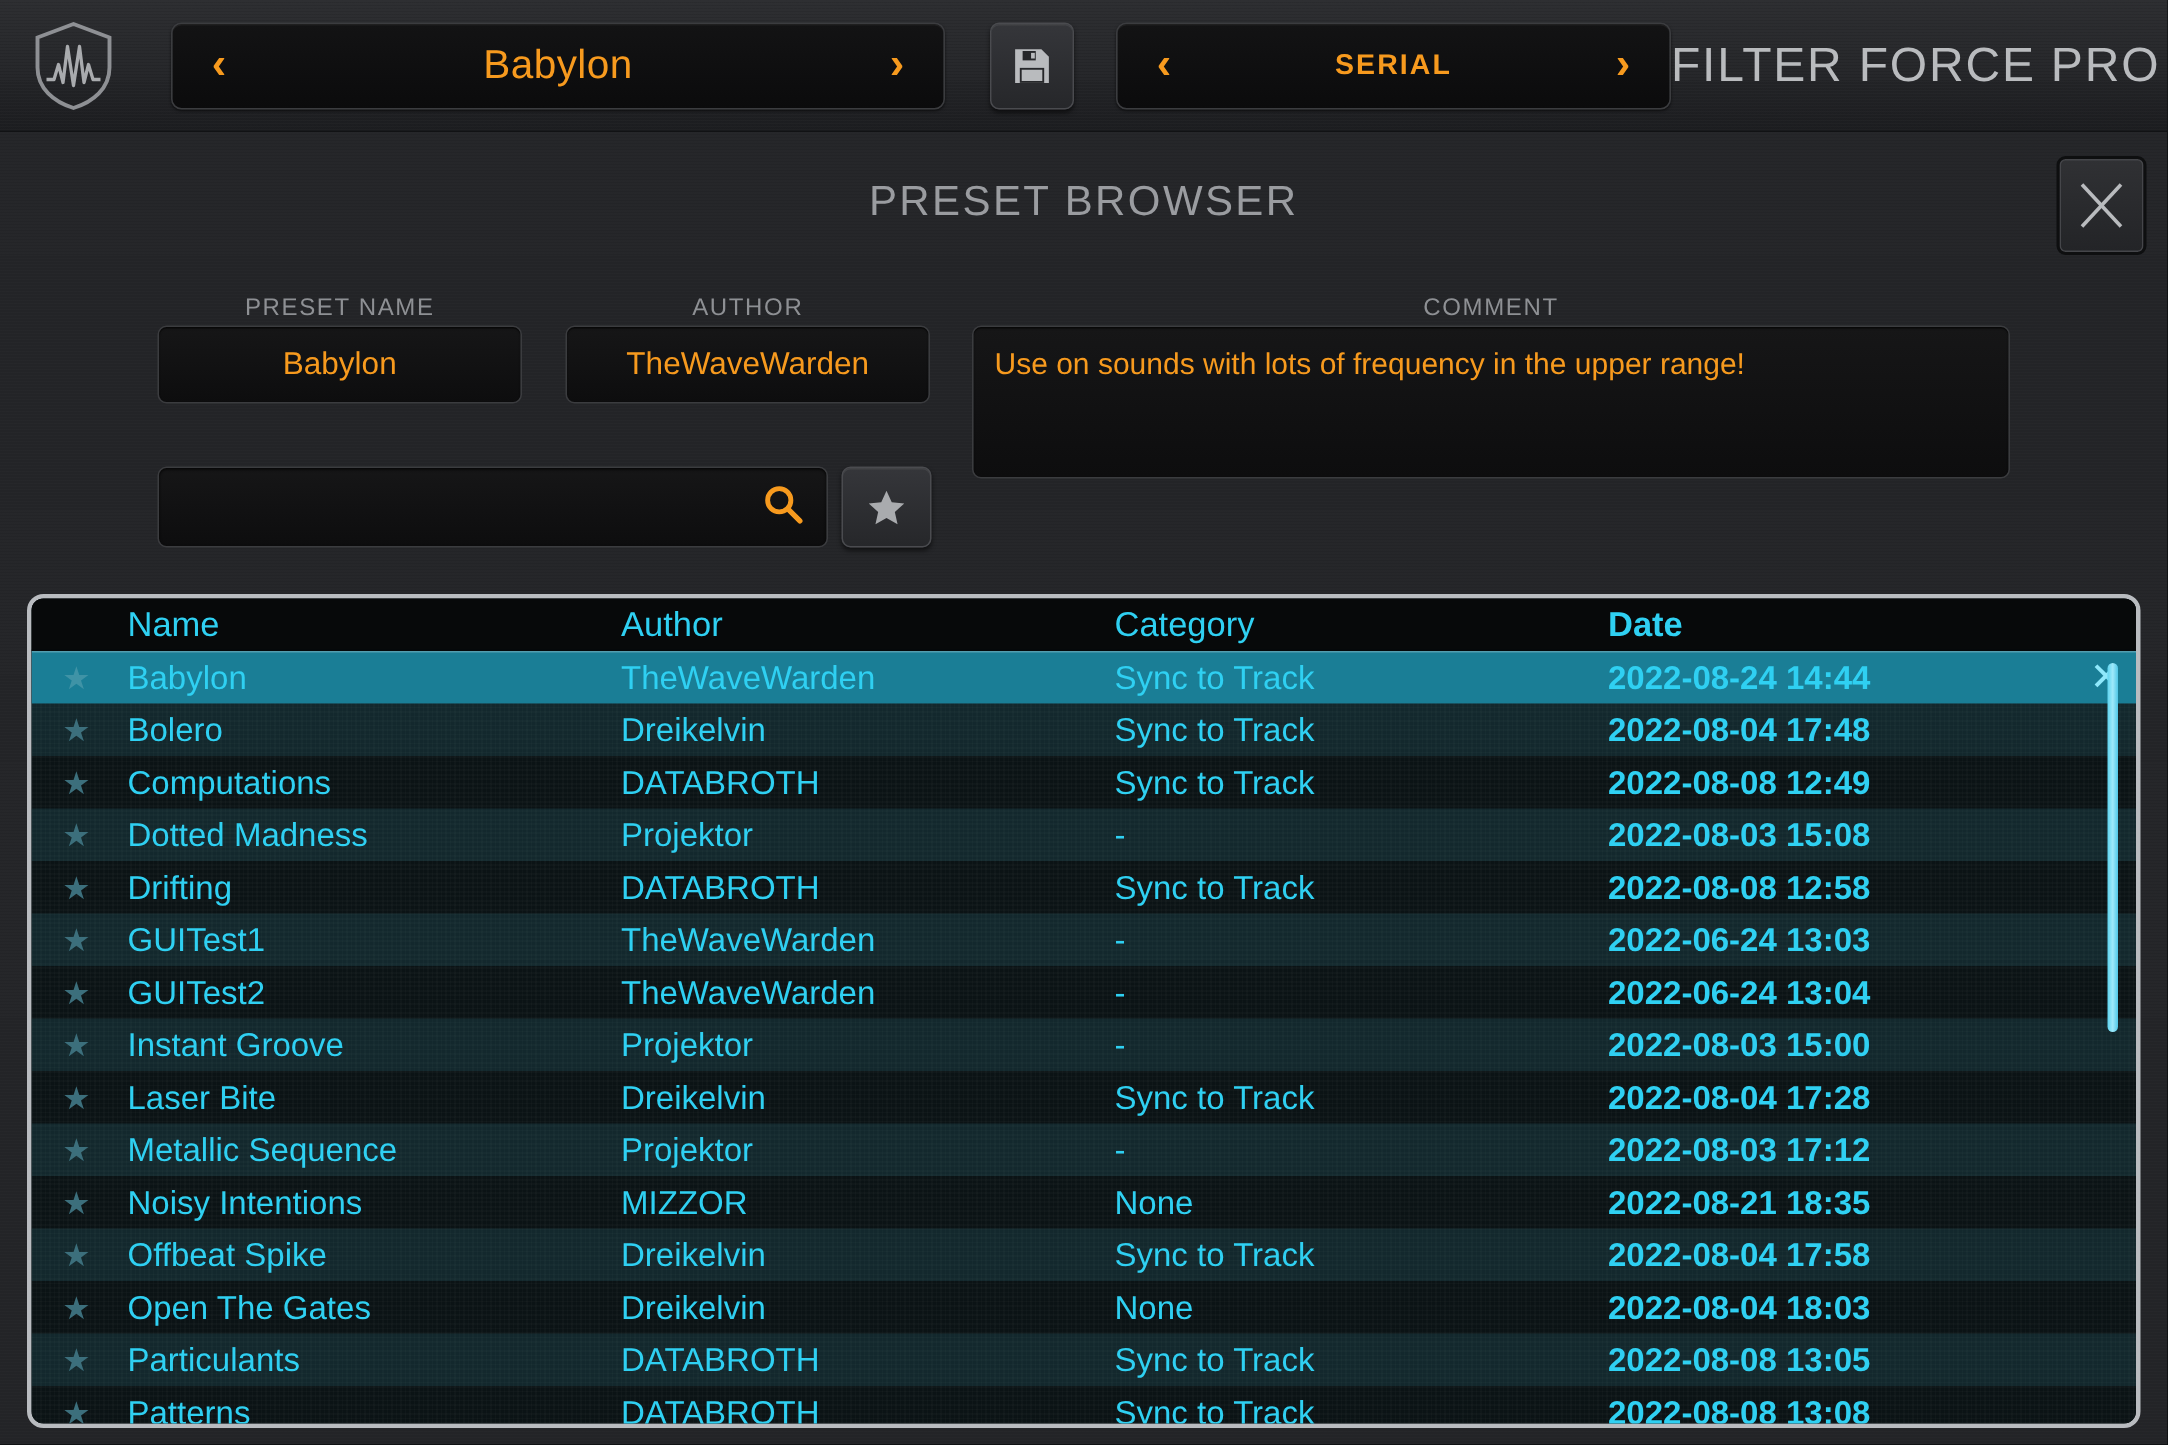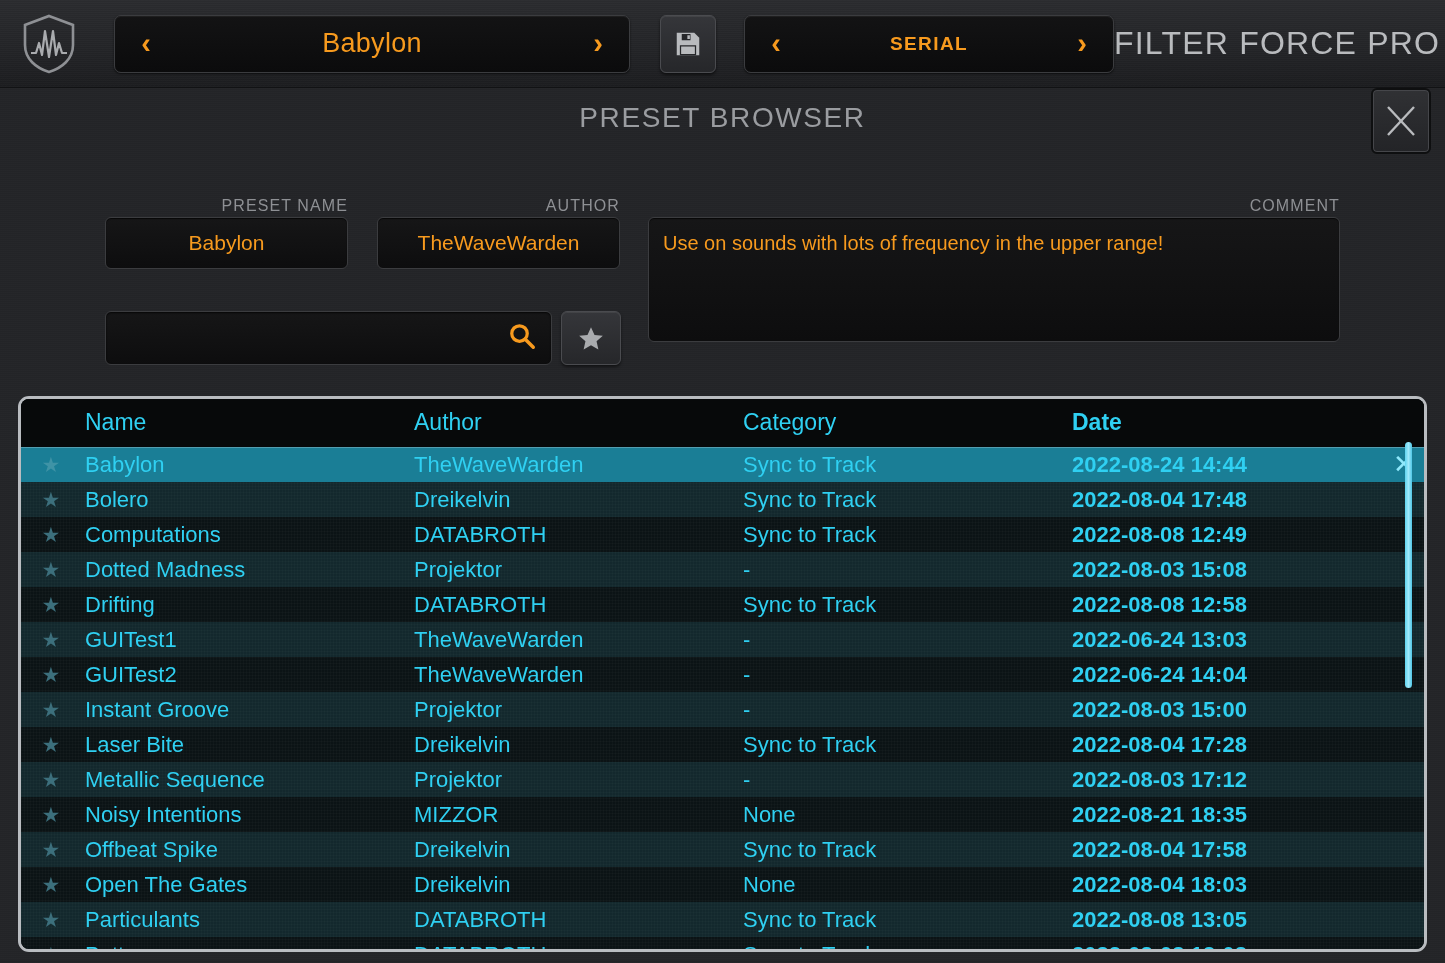--- a/index.html
+++ b/index.html
@@ -63,58 +63,58 @@
   #save-button { margin-left:30px; margin-right:28px; }
   #menu-button { width:58px; height:64px; margin-right:16px; }
 
   .brand {
     color:#b9bbbe; font-size:32px; letter-spacing:1.2px;
     margin-left:auto; margin-right:22px; white-space:nowrap;
   }
 
   
   .browser-header {
-    position:absolute; left:0; top:76px; width:1445px; height:92px;padding-left:36px;
+    position:absolute; left:0; top:92px; width:1445px; height:92px;padding-left:36px;
   }
   .browser-title {
     position:absolute; left:0; top:26px; width:1445px; text-align:center;
     color:#9a9ca0; font-size:28px; letter-spacing:1.6px;
   }
   #close-button {
     position:absolute; right:14px; top:12px;
     width:60px; height:66px; border-radius:6px;
     background:linear-gradient(180deg,#303134 0%, #232427 100%);
     border:2px solid #0e0f10;
     box-shadow:inset 0 0 0 1px #45464a;
     display:flex; align-items:center; justify-content:center; cursor:pointer;
   }
 
   
   .meta {
     position:absolute; left:0; top:180px; width:1445px; height:210px;
   }
   .field-label {
     position:absolute; color:#8e9094; font-size:16px; letter-spacing:1.1px;
-    text-align:right;
+    text-align:center;
   }
   .text-field {
     position:absolute; border-radius:6px;
     background:linear-gradient(180deg,#161617 0%, #0d0d0e 100%);
     border:1px solid #3b3c3f;
     box-shadow:inset 0 1px 1px rgba(0,0,0,.7);
     color:#f79a1e; display:flex; align-items:center; justify-content:center;
     font-size:21px;
   }
   #preset-name-label { left:105px; top:17px; width:243px; }
   #preset-name-field { left:105px; top:37px; width:243px; height:52px; }
   #author-label      { left:377px; top:17px; width:243px; }
   #author-field      { left:377px; top:37px; width:243px; height:52px; }
   #comment-label     { left:648px; top:17px; width:692px; }
   #comment-field {
-    left:648px; top:37px; width:692px; height:125px;
+    left:648px; top:37px; width:692px; height:102px;
     justify-content:flex-start; align-items:flex-start;
     padding:12px 14px; font-size:20px; line-height:1.3;
   }
 
   #search-field {
     position:absolute; left:105px; top:131px; width:447px; height:54px;
     border-radius:6px;
     background:linear-gradient(180deg,#161617 0%, #0d0d0e 100%);
     border:1px solid #3b3c3f;
     box-shadow:inset 0 1px 2px rgba(0,0,0,.8);
@@ -141,21 +141,21 @@
     background:#0a1214; overflow:hidden;
   }
   #preset-table {
     position:relative; width:100%; height:100%;
     background:
       repeating-linear-gradient(0deg, rgba(255,255,255,.020) 0 1px, rgba(0,0,0,0) 1px 3px),
       repeating-linear-gradient(90deg, rgba(255,255,255,.020) 0 1px, rgba(0,0,0,0) 1px 3px),
       #0b1315;
   }
   .thead {
-    position:relative; height:48px; background:#07090a;
+    position:relative; height:35px; background:#07090a;
     display:flex; align-items:center;
     border-bottom:1px solid #05080a;
     text-align:right;
   }
   .th { color:#2fd0f2; font-size:23px; }
   .tbody { position:relative; }
   .trow {
     position:relative; height:35px; display:flex; align-items:center;
     color:#2fd0f2; font-size:22px; white-space:nowrap;
   }
@@ -320,21 +320,21 @@
             <div class="cell-name">GUITest1</div>
             <div class="cell-author">TheWaveWarden</div>
             <div class="cell-category">-</div>
             <div class="cell-date">2022-06-24 13:03</div>
           </div>
           <div class="trow odd">
             <div class="cell-star"><span class="star-glyph">★</span></div>
             <div class="cell-name">GUITest2</div>
             <div class="cell-author">TheWaveWarden</div>
             <div class="cell-category">-</div>
-            <div class="cell-date">2022-06-24 14:04</div>
+            <div class="cell-date">2022-06-24 13:04</div>
           </div>
           <div class="trow even">
             <div class="cell-star"><span class="star-glyph">★</span></div>
             <div class="cell-name">Instant Groove</div>
             <div class="cell-author">Projektor</div>
             <div class="cell-category">-</div>
             <div class="cell-date">2022-08-03 15:00</div>
           </div>
           <div class="trow odd">
             <div class="cell-star"><span class="star-glyph">★</span></div>

